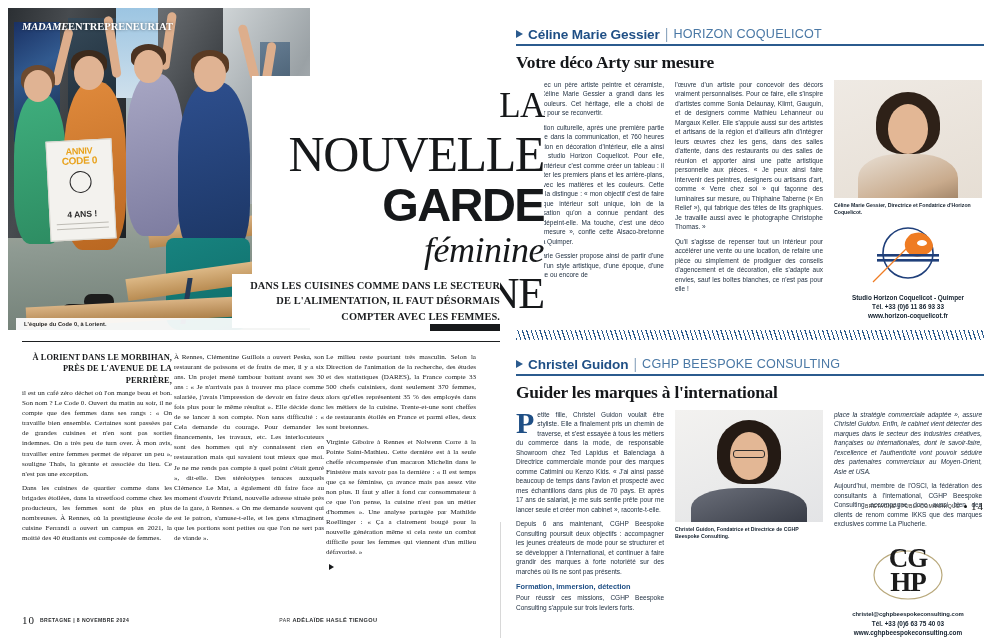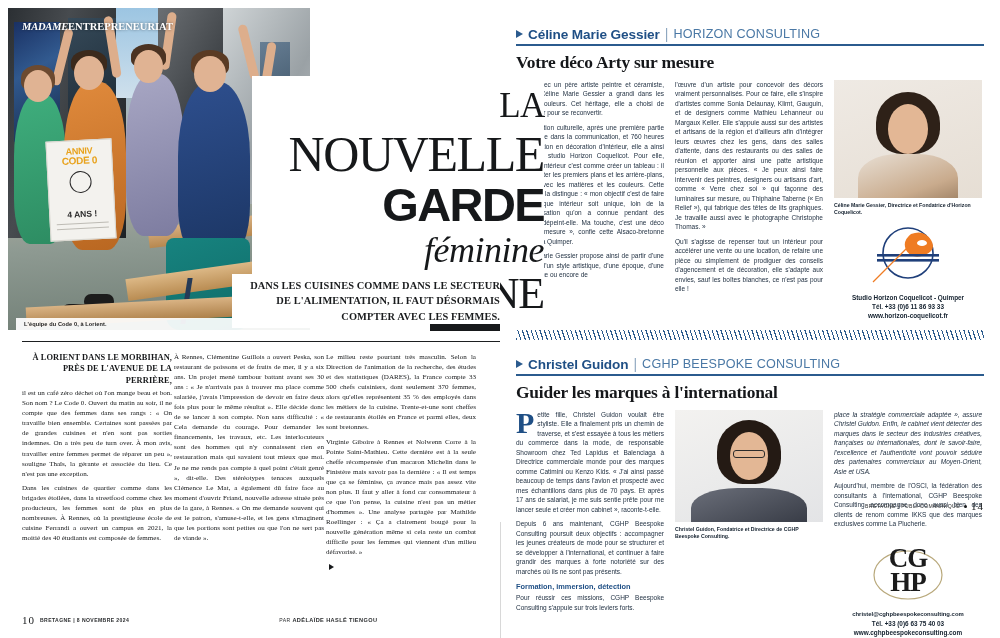--- a/index.html
+++ b/index.html
@@ -371,21 +371,21 @@
 
   <div class="gutter"></div>
 
   <div class="page-right">
 
     <div class="art art1">
       <div class="art-head">
         <span class="art-tri"></span>
         <span class="art-name">Céline Marie Gessier</span>
         <span class="art-pipe">|</span>
-        <span class="art-org">HORIZON CONSULTING</span>
+        <span class="art-org">HORIZON COQUELICOT</span>
       </div>
       <div class="art-rule"></div>
       <div class="art-title">Votre déco Arty sur mesure</div>
 
       <div class="art-body">
         <div class="cols2">
           <div class="col">
             <p class="dropcap">Avec un père artiste peintre et céramiste, Céline Marie Gessier a grandi dans les couleurs. Cet héritage, elle a choisi de s'en servir pour se reconvertir.</p>
             <p>De formation culturelle, après une première partie de carrière dans la communication, et 760 heures de formation en décoration d'intérieur, elle a ainsi créé son studio Horizon Coquelicot. Pour elle, créer un intérieur c'est comme créer un tableau : il faut y traiter les premiers plans et les arrière-plans, jongler avec les matières et les couleurs. Cette approche la distingue : « mon objectif c'est de faire que chaque intérieur soit unique, loin de la standardisation qu'on a connue pendant des années, dépeint-elle. Ma touche, c'est une déco Arty sur mesure », confie cette Alsaco-bretonne installée à Quimper.</p>
             <p>Céline Marie Gessier propose ainsi de partir d'une couleur, d'un style artistique, d'une époque, d'une thématique ou encore de</p>

